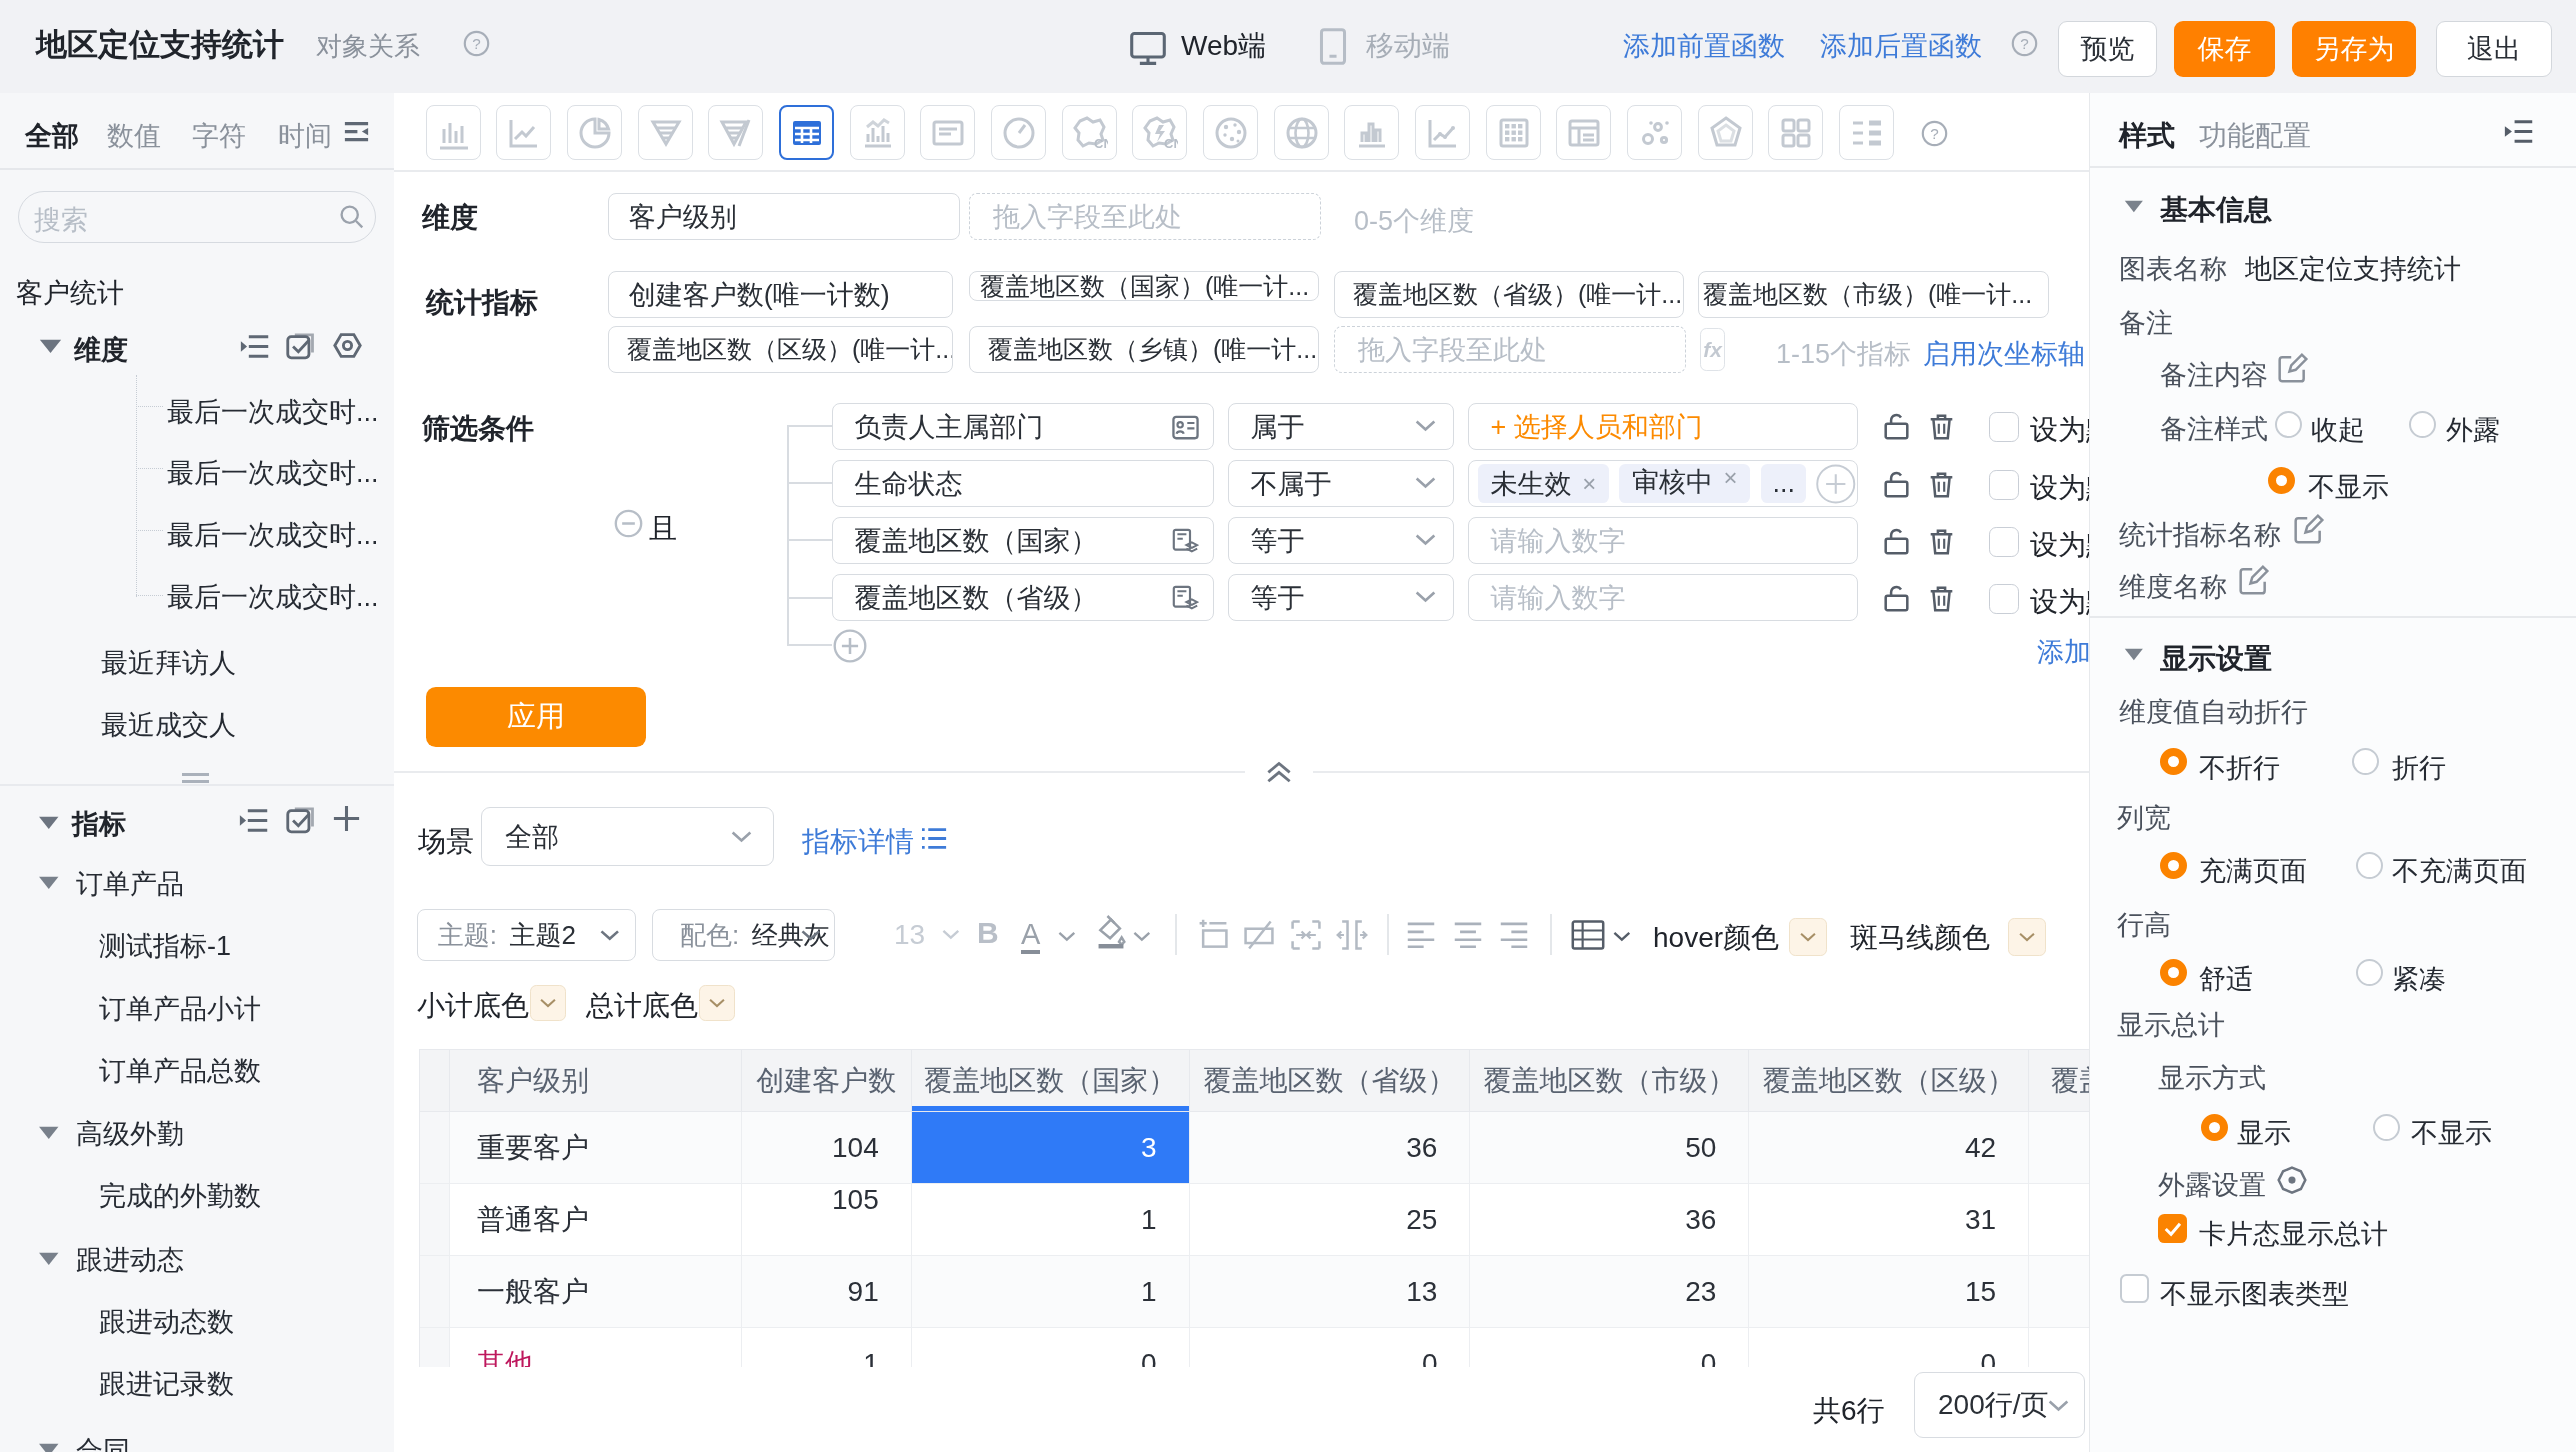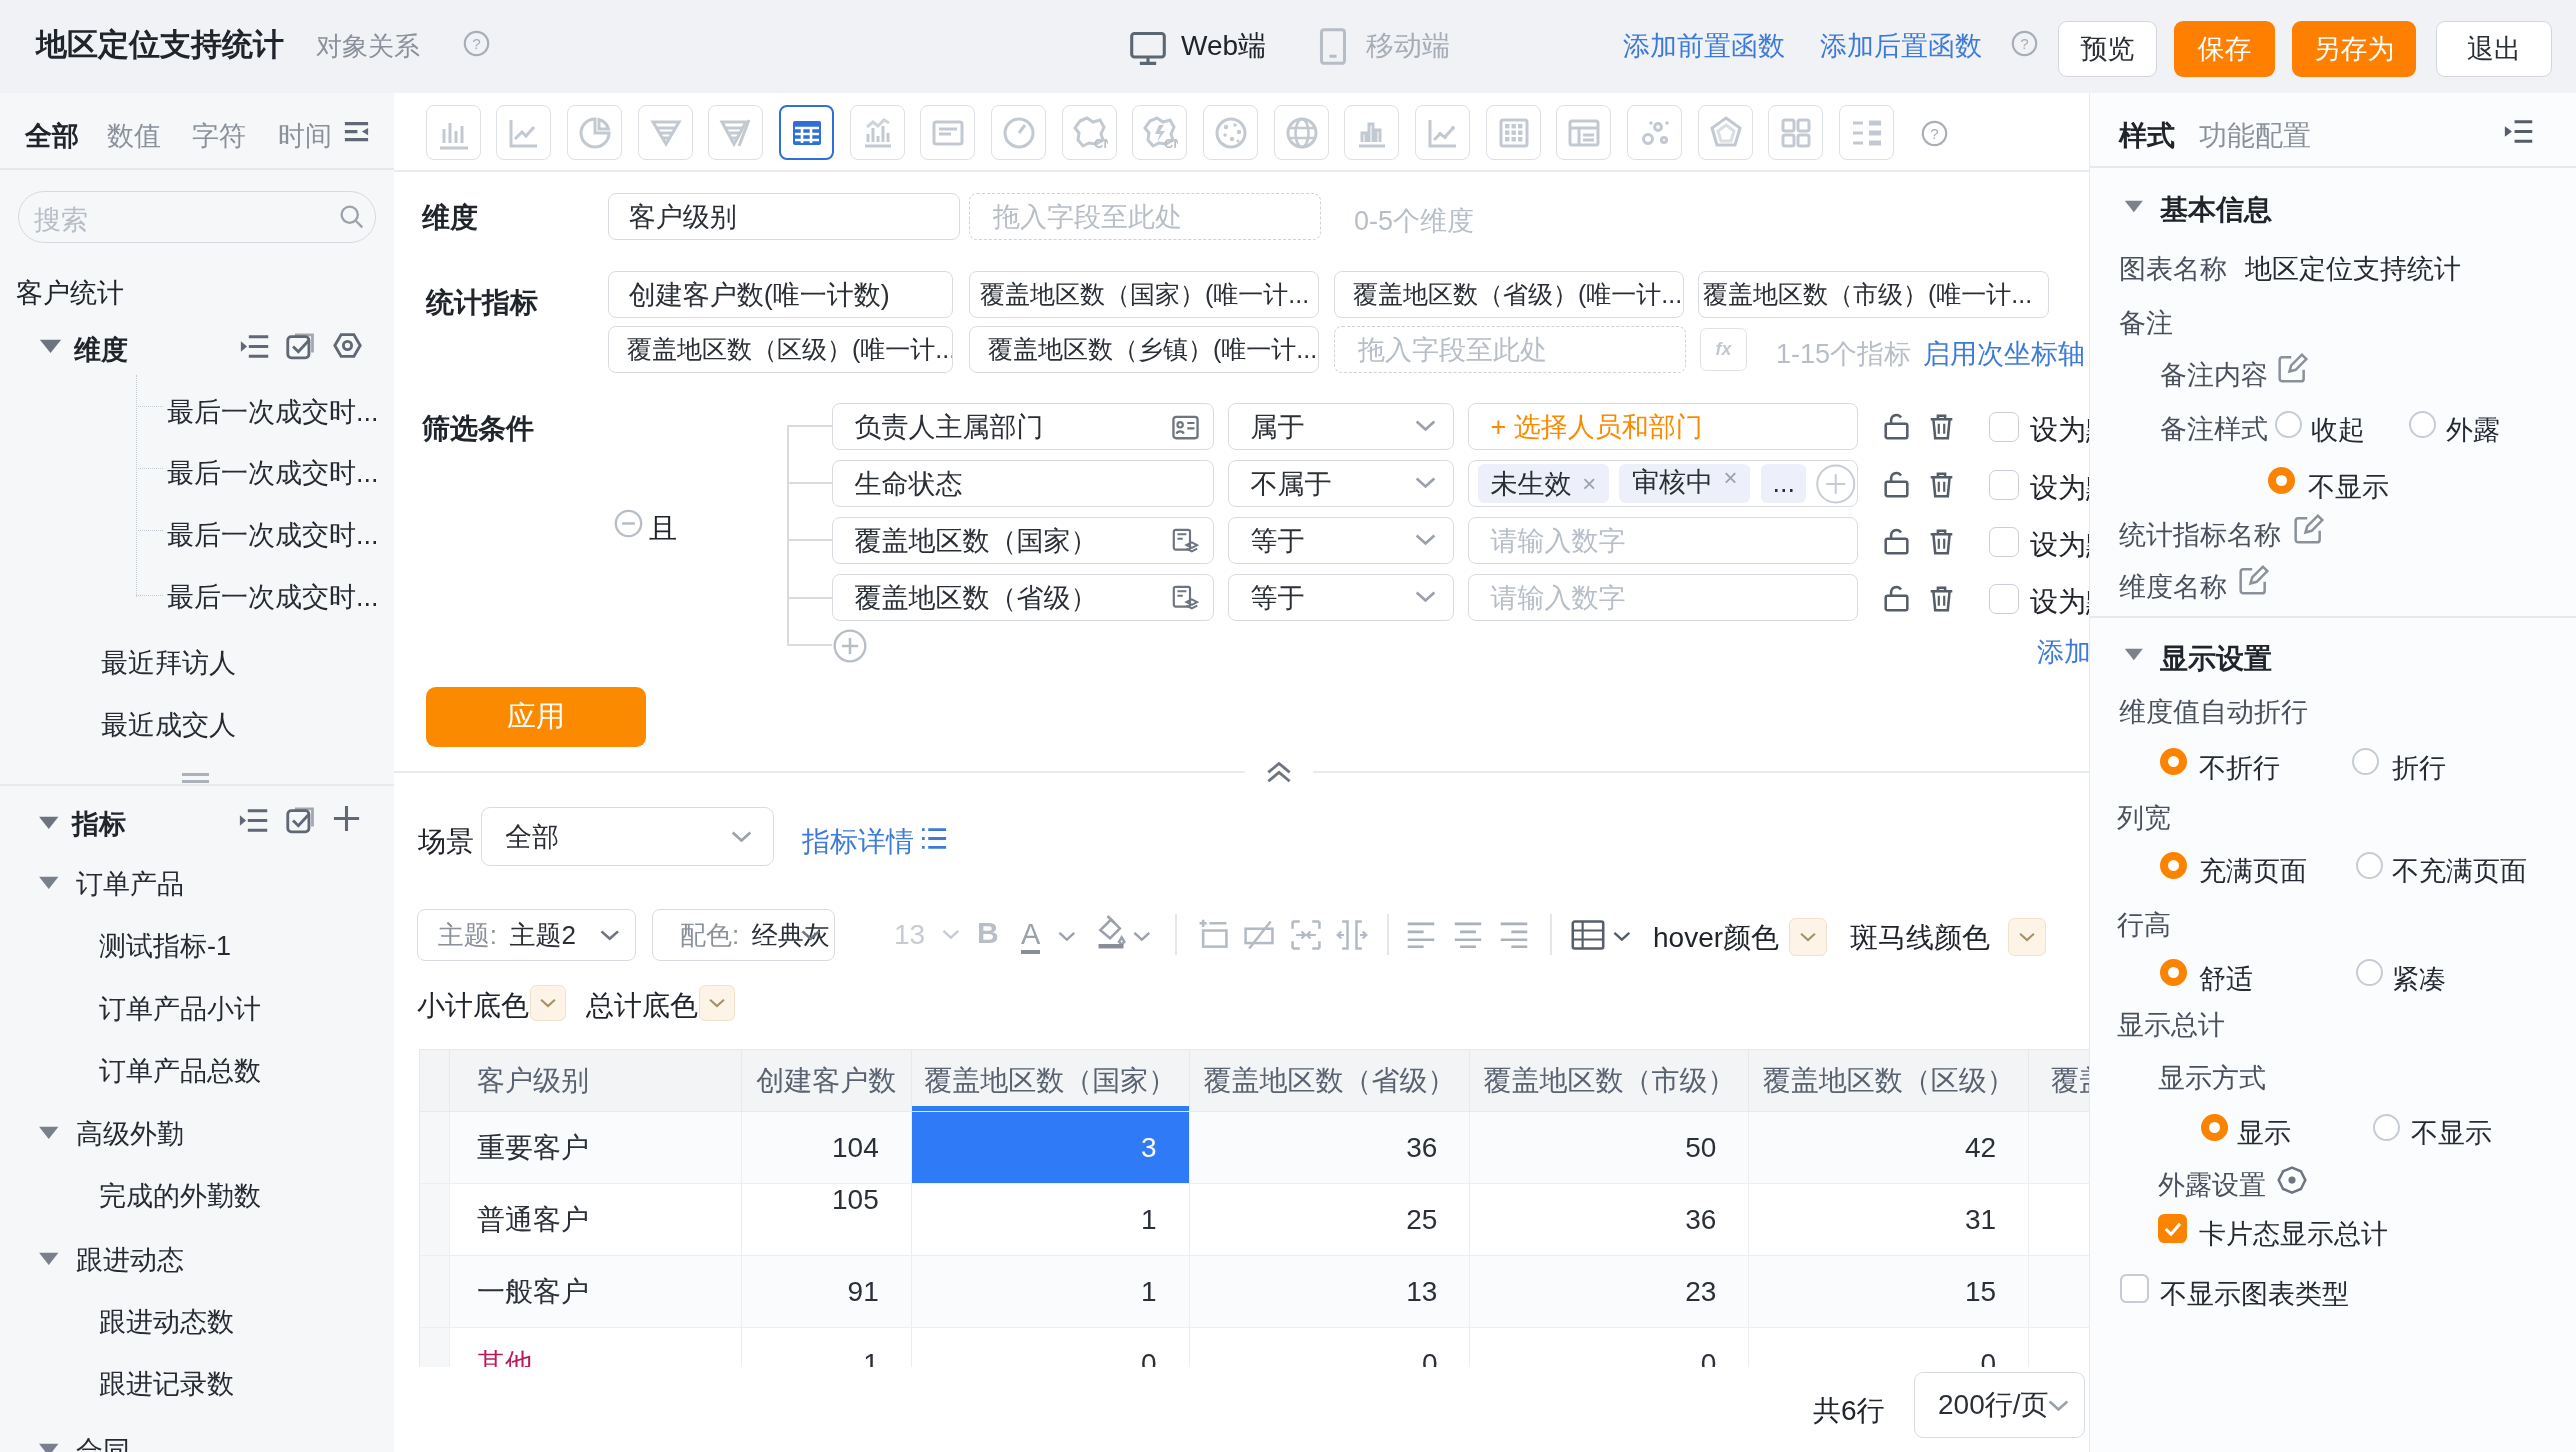--- a/index.html
+++ b/index.html
@@ -286,27 +286,27 @@
     <text x="15" y="21" font-size="17" fill="#a7aeb8" text-anchor="middle">?</text>
   </svg>
 <div class="ab" style="left:394px;top:170px;width:2182px;height:1.8px;background:#e9ebee"></div>
 
 <div class="ab b dk" style="left:422px;top:199px;font-size:28px">维度</div>
 <div class="bx" style="left:608px;top:193px;width:352px;height:47px;padding-left:19.7px">客户级别</div>
 <div class="dsh" style="left:969px;top:193px;width:352px;height:47px;padding-left:23px">拖入字段至此处</div>
 <div class="ab ph" style="left:1354px;top:203px;font-size:27px">0-5个维度</div>
 <div class="ab b dk" style="left:426px;top:284px;font-size:28px">统计指标</div>
 <div class="bx" style="left:608px;top:271px;width:345px;height:47px;padding-left:19.7px">创建客户数(唯一计数)</div>
-<div class="bx" style="left:969px;top:271px;width:350px;height:47px;padding-left:10px;font-size:25px">覆盖地区数（国家）(唯一计...</div>
+<div class="bx" style="left:969px;top:271px;width:350px;height:30px;padding-left:10px;font-size:25px">覆盖地区数（国家）(唯一计...</div>
 <div class="bx" style="left:1334px;top:271px;width:350px;height:47px;padding-left:18px;font-size:25px">覆盖地区数（省级）(唯一计...</div>
 <div class="bx" style="left:1698px;top:271px;width:351px;height:47px;padding-left:4px;font-size:25px">覆盖地区数（市级）(唯一计...</div>
 <div class="bx" style="left:608px;top:326px;width:345px;height:47px;padding-left:18px;font-size:25px">覆盖地区数（区级）(唯一计...</div>
 <div class="bx" style="left:969px;top:326px;width:350px;height:47px;padding-left:18px;font-size:25px">覆盖地区数（乡镇）(唯一计...</div>
 <div class="dsh" style="left:1334px;top:326px;width:352px;height:47px;padding-left:23px">拖入字段至此处</div>
-<div class="ab fc" style="left:1700px;top:328px;width:47px;height:43px;border:1.8px solid #dfe3e8;border-radius:6.3px;color:#c3c9d1;font-size:18px;font-style:italic;font-weight:bold">fx</div>
+<div class="ab fc" style="left:1700px;top:328px;width:25px;height:43px;border:1.8px solid #dfe3e8;border-radius:6.3px;color:#c3c9d1;font-size:21px;font-style:italic;font-weight:bold">fx</div>
 <div class="ab ph" style="left:1776px;top:336px;font-size:27px">1-15个指标</div>
 <div class="ab blue" style="left:1923px;top:336px;font-size:27px">启用次坐标轴</div>
 
 <div class="ab b dk" style="left:422px;top:410px;font-size:28px">筛选条件</div>
 <div class="ab" style="left:787px;top:425px;width:1.8px;height:221px;background:#d8dce1"></div>
 <div class="ab" style="left:787px;top:425px;width:45px;height:1.8px;background:#d8dce1"></div>
 <div class="ab" style="left:787px;top:482px;width:45px;height:1.8px;background:#d8dce1"></div>
 <div class="ab" style="left:787px;top:539px;width:45px;height:1.8px;background:#d8dce1"></div>
 <div class="ab" style="left:787px;top:597px;width:45px;height:1.8px;background:#d8dce1"></div>
 <div class="ab" style="left:787px;top:644px;width:45px;height:1.8px;background:#d8dce1"></div>

